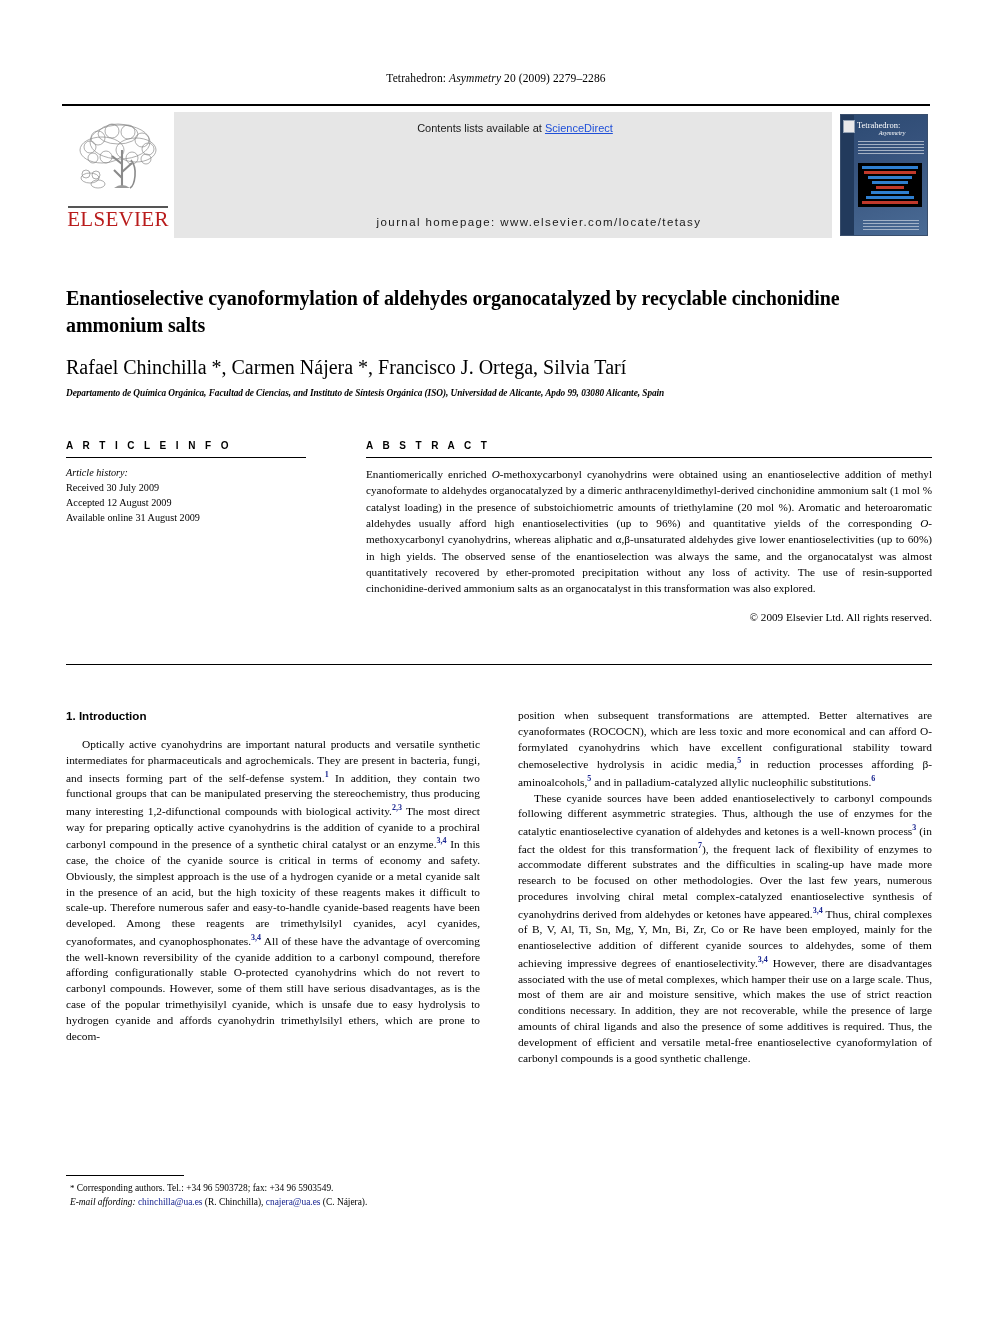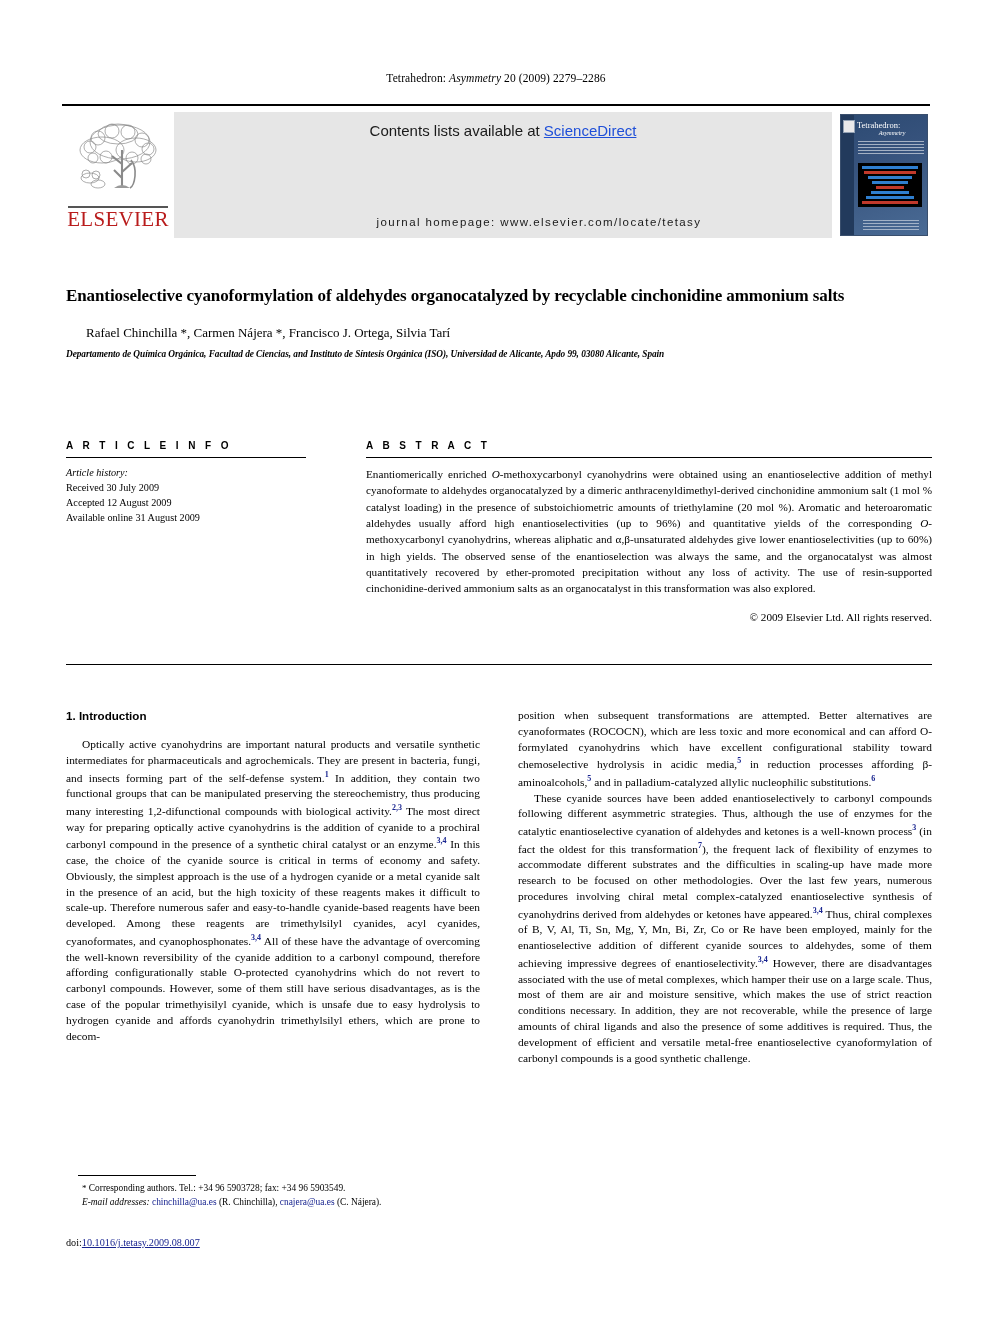--- a/index.html
+++ b/index.html
@@ -87,25 +87,25 @@
   }
 
   .journal-band {
     flex: 1 1 auto;
     background: #e6e6e6;
     position: relative;
   }
   .contents-line {
     position: absolute;
     top: 10px;
-    left: 0;
+    left: 12px;
     width: 100%;
     text-align: center;
     font-family: "Liberation Sans", sans-serif;
-    font-size: 15px;
+    font-size: 11px;
     color: #1a1a1a;
   }
   .sd-link { color: #1f4fd8; }
   .journal-title {
     position: absolute;
     top: 47px;
     left: 0;
     width: 100%;
     text-align: center;
     font-size: 30px;
@@ -188,31 +188,30 @@
   }
 
   
   .title-block {
     position: absolute;
     top: 285px;
     left: 66px;
     width: 866px;
   }
   .paper-title {
-    font-size: 17px;
+    font-size: 20px;
     font-weight: bold;
     line-height: 1.33;
     margin: 0;
     letter-spacing: -0.1px;
   }
   .authors {
     margin-top: 17px;
-    font-size: 13px;
+    font-size: 20px;
     line-height: 1.2;
-    margin-left: 20px;
   }
   .affiliation {
     margin-top: 9px;
     font-size: 9.3px;
     font-style: italic;
     font-weight: bold;
     letter-spacing: -0.05px;
   }
 
   
@@ -292,21 +291,20 @@
   sup.ref { font-size: 8px; vertical-align: super; color: #17238f; font-weight: bold; }
 
   
   .footnote {
     position: absolute;
     left: 66px;
     top: 1175px;
     width: 414px;
     font-size: 9.4px;
     line-height: 1.45;
-    margin-left: 12px;
   }
   .footnote .fn-rule {
     width: 118px;
     border-top: 1px solid #000;
     margin-bottom: 6px;
   }
   .footnote .fn-line { padding-left: 12px; text-indent: -8px; }
   .footnote .star { font-size: 9px; }
   .footnote .em { font-style: italic; }
   .footnote a, .link {
@@ -452,22 +450,21 @@
 
   </div>
 
   <div class="footnote">
     <div class="fn-rule"></div>
     <div class="fn-line">
       <span class="star">*</span>
       <span>Corresponding authors. Tel.: +34 96 5903728; fax: +34 96 5903549.</span>
     </div>
     <div class="fn-line">
-      <span class="em">E-mail addresses:</span>
+      <span class="em">E-mail affording:</span>
       <a class="link" href="#">chinchilla@ua.es</a><span> (R. Chinchilla), </span><a class="link" href="#">cnajera@ua.es</a><span> (C. Nájera).</span>
     </div>
   </div>
 
   <div class="issn">
-    <div><span>doi:</span><a class="doi-link" href="#">10.1016/j.tetasy.2009.08.007</a></div>
   </div>
 
 </div>
 
 </body></html>

